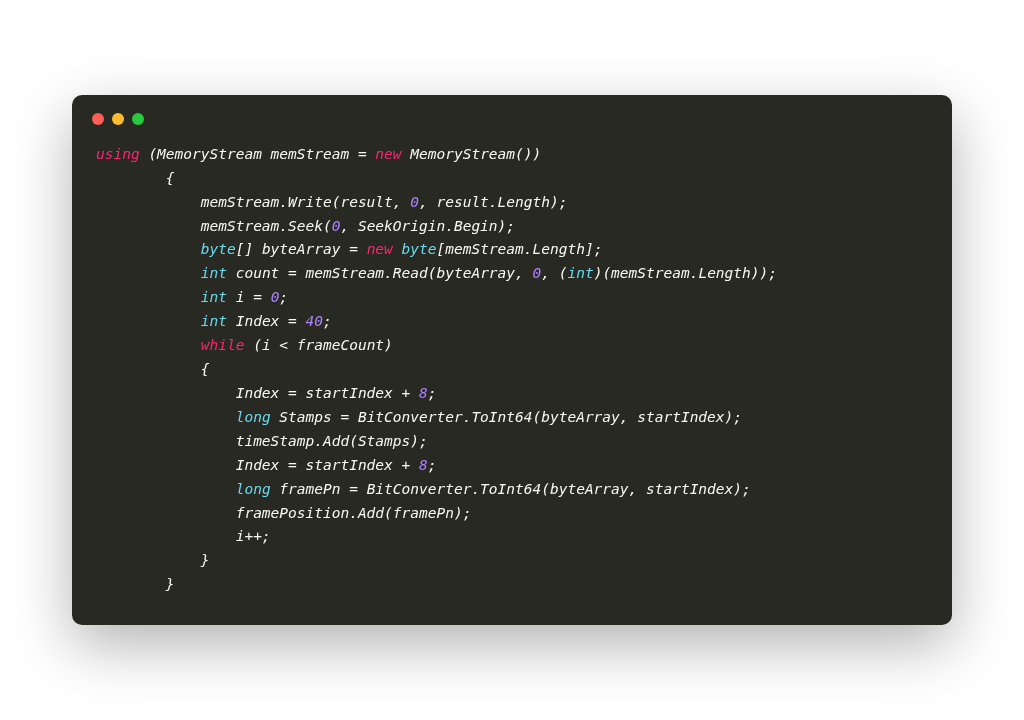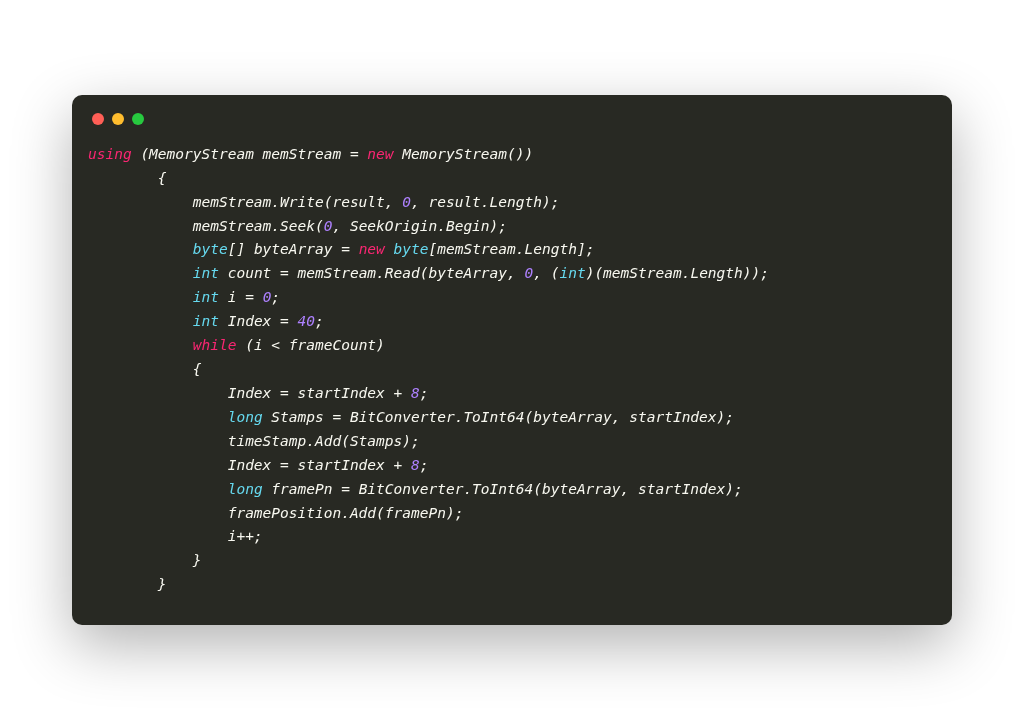--- a/index.html
+++ b/index.html
@@ -30,21 +30,21 @@
     }
     .dot {
       width: 12px;
       height: 12px;
       border-radius: 50%;
     }
     .dot.red { background: #ff5f56; }
     .dot.yellow { background: #ffbd2e; }
     .dot.green { background: #27c93f; }
     .code {
-      padding: 8px 24px 28px 16px;
+      padding: 8px 24px 28px 24px;
       font-size: 14.5px;
       line-height: 1.65;
       font-style: italic;
       white-space: pre;
       color: #f8f8f2;
     }
     .kw { color: #f92672; }
     .type { color: #66d9ef; }
     .num { color: #ae81ff; }
     .plain { color: #f8f8f0; }

